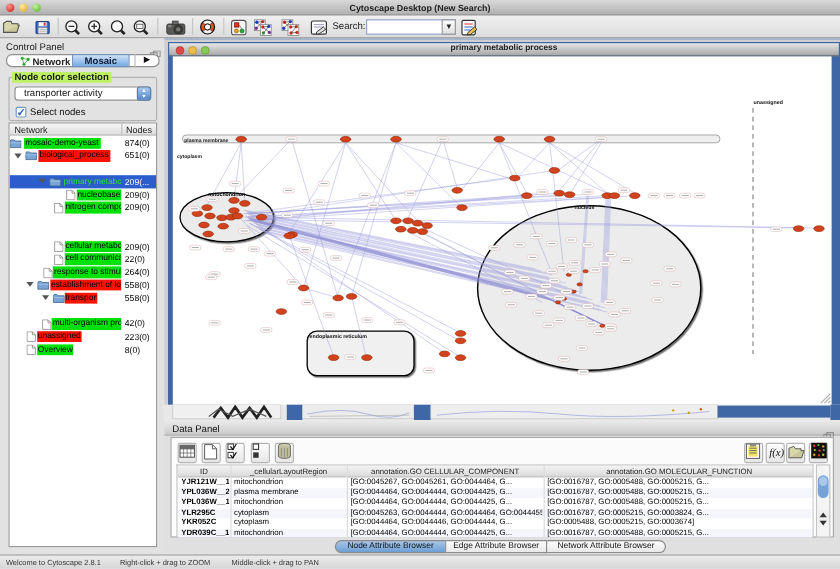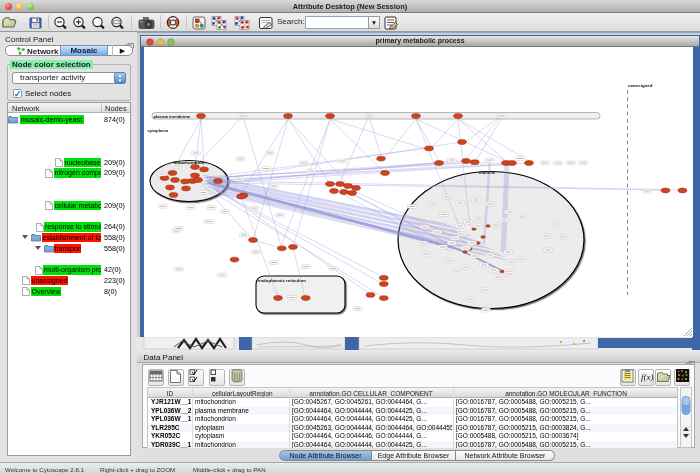--- a/index.html
+++ b/index.html
@@ -14,21 +14,21 @@
 #searcharrow{left:368px;top:16px;width:12px;height:13px;background:linear-gradient(#fdfdfd,#dedede);border:1px solid #9a9a9a;font-size:6.5px;color:#222;text-align:center;line-height:12px}
 #cp{left:0;top:32px;width:137px;height:430px;background:#e2e2e2}
 #cptitle{left:5px;top:3px;font-size:8px;color:#1a1a1a}
 #cpfloat{left:125px;top:4px}
 #cptabs{left:5px;top:13px;width:128px;height:11px;background:#fff;border:1px solid #8f8f8f;border-radius:5px}
 #mosaictab{left:60px;top:13px;width:48px;height:11px;background:linear-gradient(#cce0f6,#77abe4);border:1px solid #7295bd;font-size:8px;font-weight:bold;color:#101c36;text-align:center;line-height:10px}
 #tabarrow{left:112px;top:13px;width:20px;height:11px;border-left:1px solid #bbb;font-size:7px;color:#111;text-align:center;line-height:11px}
 #nettabicon{left:17px;top:15px}
 #nettabtext{left:27px;top:14.5px;font-size:8px;font-weight:bold;color:#222}
 #groupbox{left:7px;top:32px;width:124px;height:37px;border:1px solid #b2b2b2;border-radius:2px}
-#grouplbl{left:10px;top:27.5px;font-size:8px;font-weight:bold;color:#1a1a1a;background:#86efac;padding:0 2px}
+#grouplbl{left:10px;top:27.5px;font-size:8px;font-weight:bold;color:#1a1a1a;background:#bef264;padding:0 2px}
 #combo{left:12px;top:39.5px;width:114px;height:12px;background:#fff;border:1px solid #909090;border-radius:3px;font-size:8px;color:#111;line-height:10px;padding-left:7px}
 #combobtn{left:114px;top:39.5px;width:12px;height:12px;background:linear-gradient(#a6c8ee,#5388cf);border:1px solid #5f7fa8;border-radius:2.5px;color:#fff;font-size:4.5px;text-align:center;line-height:5px}
 #checkbox{left:13px;top:57px;width:8.5px;height:8.5px;background:#fff;border:1px solid #7a9cc4;border-radius:1.5px;color:#2a5bbf;font-size:9px;line-height:8px;font-weight:bold;text-align:center}
 #checklbl{left:25px;top:57px;font-size:8px;color:#111}
 #treebox{left:7px;top:69.5px;width:124px;height:354px;background:#fff;border:1px solid #9a9a9a;overflow:hidden}
 #treehead{left:0;top:0;width:122px;height:10px;background:linear-gradient(#f6f6f6,#dedede);border-bottom:1px solid #b0b0b0}
 .trow{left:0;width:122px;height:11px}
 .tlabel{position:absolute;top:0.5px;height:9.5px;font-size:7px;line-height:9.5px;color:#000;white-space:nowrap;overflow:hidden;padding:0 1px}
 .tnum{position:absolute;left:96px;top:0.5px;font-size:7.2px;line-height:9.5px;color:#000;white-space:nowrap}
 .g{background:#00e109}
@@ -51,21 +51,21 @@
 .drow{position:absolute;left:0;width:531px;height:8.6px;font-size:6.5px;color:#000}
 .dcell{position:absolute;top:0;white-space:nowrap;overflow:hidden;line-height:8.6px}
 .vline{position:absolute;top:0;width:1px;height:61px;background:#dcdcdc}
 #dscroll{left:537px;top:22px;width:12px;height:61px;background:#f4f4f4;border:1px solid #c4c4c4}
 #tabs3{left:0;top:449.5px;width:700px;height:11.5px;font-size:7px;color:#111}
 .seg{position:absolute;top:0;height:11.5px;border:1px solid #8a8a8a;background:linear-gradient(#fdfdfd,#e8e8e8);line-height:10.5px;text-align:center}
 #status{left:0;top:462px;width:700px;height:12px;background:linear-gradient(#ececec,#d6d6d6);border-top:1px solid #a8a8a8;font-size:6.2px;color:#333}
 </style></head><body>
 <div id="win">
   <div id="titlebar" class="abs"></div>
-  <div id="titletext" class="abs">Attribute Desktop (New Session)</div>
+  <div id="titletext" class="abs">Cytoscape Desktop (New Search)</div>
   <div class="tl abs" style="left:5px;background:radial-gradient(circle at 35% 30%,#ff9a8a,#df4744 60%,#b03330)"></div>
   <div class="tl abs" style="left:16px;background:radial-gradient(circle at 35% 30%,#ffe9a8,#efbd4b 60%,#c99a2e)"></div>
   <div class="tl abs" style="left:27px;background:radial-gradient(circle at 35% 30%,#c8f0a8,#7ccc46 60%,#56a32e)"></div>
   <div id="toolbar" class="abs"></div>
   <svg id="tbicons" class="abs" style="left:0;top:13px" width="420" height="19" viewBox="0 0 420 19">
       <g>
         <path d="M3 14 L5 8 L16 8 L14 14 Z M3 14 L3 7 L6 5 L9 5 L10 7 L14 7" fill="#c8c89a" stroke="#555" stroke-width="0.9"></path>
       </g>
       <path d="M3 13.5 L3 6.5 L5.5 4.8 L9 4.8 L10 6.8 L15 6.8 L15 8" fill="#d8d8aa" stroke="#555" stroke-width="0.9"></path>
       <rect x="30" y="5" width="11" height="10" rx="0.5" fill="#3a6fd8" stroke="#17305e" stroke-width="0.8"></rect>
@@ -174,20 +174,39 @@
         </div>
       <div class="abs" style="left:0;top:11px;width:122px;height:319px">
           <div class="trow abs" style="top:0.5px">
             <svg class="abs" style="left:0.0px;top:1.5px" width="10" height="8" viewBox="0 0 10 8">
               <path d="M0.5 2 L0.5 7 L9.5 7 L9.5 1.5 L4.5 1.5 L3.5 0.5 L1 0.5 Z" fill="#7aa6d6" stroke="#41658c" stroke-width="0.7"></path>
               <path d="M0.5 3 L9.5 3" stroke="#9fc0e4" stroke-width="0.8"></path>
             </svg>
             <div class="tlabel g" style="left:12px;width:64px">mosaic-demo-yeast</div>
             <div class="tnum">874(0)</div>
           </div>
+          <div class="trow abs" style="top:11.25px">
+            <div class="arr" style="left:3.5px"></div>
+            <svg class="abs" style="left:13.2px;top:1.5px" width="10" height="8" viewBox="0 0 10 8">
+              <path d="M0.5 2 L0.5 7 L9.5 7 L9.5 1.5 L4.5 1.5 L3.5 0.5 L1 0.5 Z" fill="#7aa6d6" stroke="#41658c" stroke-width="0.7"></path>
+              <path d="M0.5 3 L9.5 3" stroke="#9fc0e4" stroke-width="0.8"></path>
+            </svg>
+            <div class="tlabel r" style="left:24px;width:60px">biological_process</div>
+            <div class="tnum">651(0)</div>
+          </div>
+          <div class="trow abs" style="top:32.75px">
+            <div class="abs" style="left:0;top:0;width:122px;height:11px;background:#2b5dcd"></div>
+            <div class="arr" style="left:23.5px"></div>
+            <svg class="abs" style="left:32.5px;top:1.5px" width="10" height="8" viewBox="0 0 10 8">
+              <path d="M0.5 2 L0.5 7 L9.5 7 L9.5 1.5 L4.5 1.5 L3.5 0.5 L1 0.5 Z" fill="#7aa6d6" stroke="#41658c" stroke-width="0.7"></path>
+              <path d="M0.5 3 L9.5 3" stroke="#9fc0e4" stroke-width="0.8"></path>
+            </svg>
+            <div class="tlabel" style="left:44px;width:49px;color:#27e32c">primary metabo</div>
+            <div class="tnum" style="color:#fff">209(...</div>
+          </div>
           <div class="trow abs" style="top:43.5px">
             <svg class="abs" style="left:47.0px;top:1px" width="8" height="9" viewBox="0 0 8 9">
               <path d="M0.5 0.5 L5 0.5 L7.5 3 L7.5 8.5 L0.5 8.5 Z" fill="#fff" stroke="#8a8a8a" stroke-width="0.7"></path>
               <path d="M5 0.5 L5 3 L7.5 3" fill="none" stroke="#8a8a8a" stroke-width="0.7"></path>
             </svg>
             <div class="tlabel g" style="left:55.5px;width:37.5px">nucleobase-cont</div>
             <div class="tnum">209(0)</div>
           </div>
           <div class="trow abs" style="top:54.25px">
             <svg class="abs" style="left:37.0px;top:1px" width="8" height="9" viewBox="0 0 8 9">
@@ -197,20 +216,28 @@
             <div class="tlabel g" style="left:45.5px;width:47.5px">nitrogen compou</div>
             <div class="tnum">209(0)</div>
           </div>
           <div class="trow abs" style="top:86.5px">
             <svg class="abs" style="left:37.0px;top:1px" width="8" height="9" viewBox="0 0 8 9">
               <path d="M0.5 0.5 L5 0.5 L7.5 3 L7.5 8.5 L0.5 8.5 Z" fill="#fff" stroke="#8a8a8a" stroke-width="0.7"></path>
               <path d="M5 0.5 L5 3 L7.5 3" fill="none" stroke="#8a8a8a" stroke-width="0.7"></path>
             </svg>
             <div class="tlabel g" style="left:45.5px;width:47.5px">cellular metabol</div>
             <div class="tnum">209(0)</div>
+          </div>
+          <div class="trow abs" style="top:97.25px">
+            <svg class="abs" style="left:37.0px;top:1px" width="8" height="9" viewBox="0 0 8 9">
+              <path d="M0.5 0.5 L5 0.5 L7.5 3 L7.5 8.5 L0.5 8.5 Z" fill="#fff" stroke="#8a8a8a" stroke-width="0.7"></path>
+              <path d="M5 0.5 L5 3 L7.5 3" fill="none" stroke="#8a8a8a" stroke-width="0.7"></path>
+            </svg>
+            <div class="tlabel g" style="left:45.5px;width:47.5px">cell communicati</div>
+            <div class="tnum">22(0)</div>
           </div>
           <div class="trow abs" style="top:108.0px">
             <svg class="abs" style="left:27.5px;top:1px" width="8" height="9" viewBox="0 0 8 9">
               <path d="M0.5 0.5 L5 0.5 L7.5 3 L7.5 8.5 L0.5 8.5 Z" fill="#fff" stroke="#8a8a8a" stroke-width="0.7"></path>
               <path d="M5 0.5 L5 3 L7.5 3" fill="none" stroke="#8a8a8a" stroke-width="0.7"></path>
             </svg>
             <div class="tlabel g" style="left:36px;width:57px">response to stimulu</div>
             <div class="tnum">264(0)</div>
           </div>
           <div class="trow abs" style="top:118.75px">

